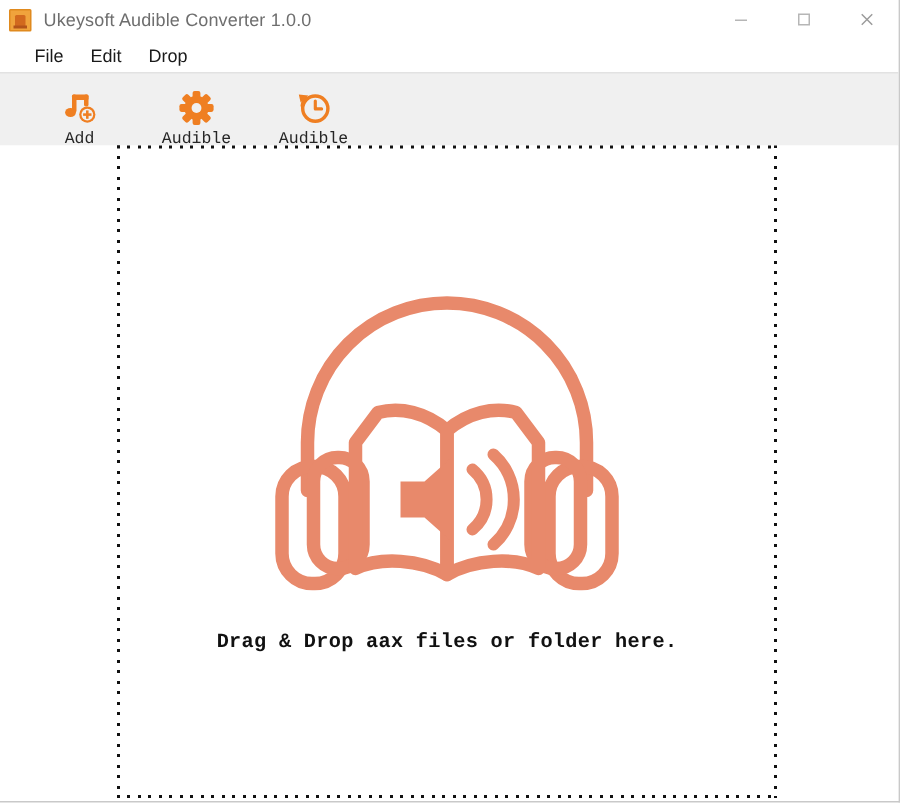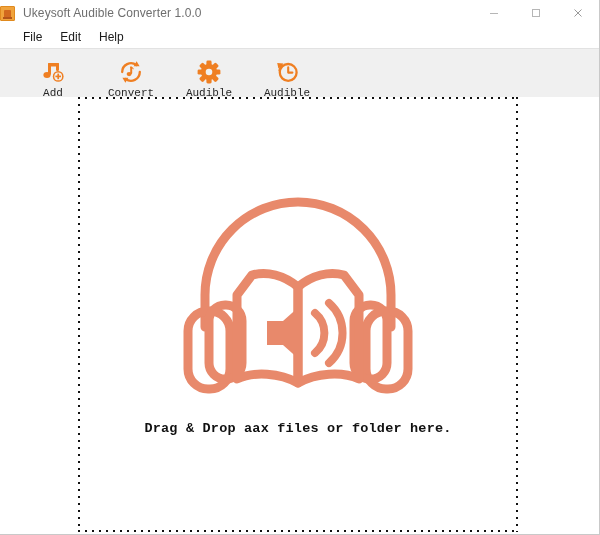--- a/index.html
+++ b/index.html
@@ -27,20 +27,21 @@
     overflow: hidden;
   }
 
   
   .titlebar {
     position: relative;
     height: 26px;
     background: #ffffff;
     display: flex;
     align-items: center;
+    padding-left: 6px;
     box-sizing: border-box;
   }
   .app-icon {
     width: 15px;
     height: 15px;
     flex: 0 0 auto;
     margin-right: 8px;
     border-radius: 1px;
     background: #f0a33c;
     border: 1px solid #e08a1e;
@@ -204,21 +205,21 @@
           <line x1="2.5" y1="2.5" x2="9.5" y2="9.5" stroke="#9a9a9a" stroke-width="1"></line>
           <line x1="9.5" y1="2.5" x2="2.5" y2="9.5" stroke="#9a9a9a" stroke-width="1"></line>
         </svg>
       </div>
     </div>
   </div>
 
   <div class="menubar">
     <div class="menu-item">File</div>
     <div class="menu-item">Edit</div>
-    <div class="menu-item">Help</div>
+    <div class="menu-item">Drop</div>
   </div>
 
   <div class="toolbar">
 
     <div class="tool">
       <span class="glyph">
         <svg width="26" height="26" viewBox="0 0 26 26" aria-hidden="true">
           <g fill="#ef7f22">
             <rect x="8" y="4" width="3" height="12" rx="1.2"></rect>
             <rect x="16" y="4" width="3" height="8" rx="1.2"></rect>
@@ -227,36 +228,20 @@
           </g>
           <circle cx="18.2" cy="17.4" r="5.4" fill="#ef7f22"></circle>
           <circle cx="18.2" cy="17.4" r="3.9" fill="#f0f0f0"></circle>
           <rect x="17.35" y="14.6" width="1.7" height="5.6" fill="#ef7f22"></rect>
           <rect x="15.4" y="16.55" width="5.6" height="1.7" fill="#ef7f22"></rect>
         </svg>
       </span>
       <span class="tool-label">Add</span>
     </div>
 
-    <div class="tool">
-      <span class="glyph">
-        <svg width="26" height="26" viewBox="0 0 26 26" aria-hidden="true">
-          <path d="M4.2 13a8.8 8.8 0 0 1 14.2 -6.9" fill="none" stroke="#ef7f22" stroke-width="2.3" stroke-linecap="round"></path>
-          <path d="M21.8 13a8.8 8.8 0 0 1 -14.2 6.9" fill="none" stroke="#ef7f22" stroke-width="2.3" stroke-linecap="round"></path>
-          <polygon points="18.6,2.3 21.6,7.2 15.6,7.2" fill="#ef7f22"></polygon>
-          <polygon points="7.4,23.7 4.4,18.8 10.4,18.8" fill="#ef7f22"></polygon>
-          <g fill="#ef7f22">
-            <rect x="12.2" y="7.6" width="2" height="7.4" rx="0.9"></rect>
-            <path d="M12.2 7.6 q3.6 0.6 3.6 3.0 q-1.6 -1.6 -3.6 -1.5 z"></path>
-            <ellipse cx="11.1" cy="15.1" rx="2.5" ry="2.1"></ellipse>
-          </g>
-        </svg>
-      </span>
-      <span class="tool-label">Convert</span>
-    </div>
 
     <div class="tool">
       <span class="glyph">
         <svg width="26" height="26" viewBox="0 0 26 26" aria-hidden="true">
           <g fill="#ef7f22">
             <rect x="10.4" y="1.6" width="5.2" height="5" rx="1.4"></rect>
             <rect x="10.4" y="19.4" width="5.2" height="5" rx="1.4"></rect>
             <rect x="1.6" y="10.4" width="5" height="5.2" rx="1.4"></rect>
             <rect x="19.4" y="10.4" width="5" height="5.2" rx="1.4"></rect>
             <rect x="3.9" y="4.3" width="5.2" height="5" rx="1.4" transform="rotate(-45 6.5 6.8)"></rect>

